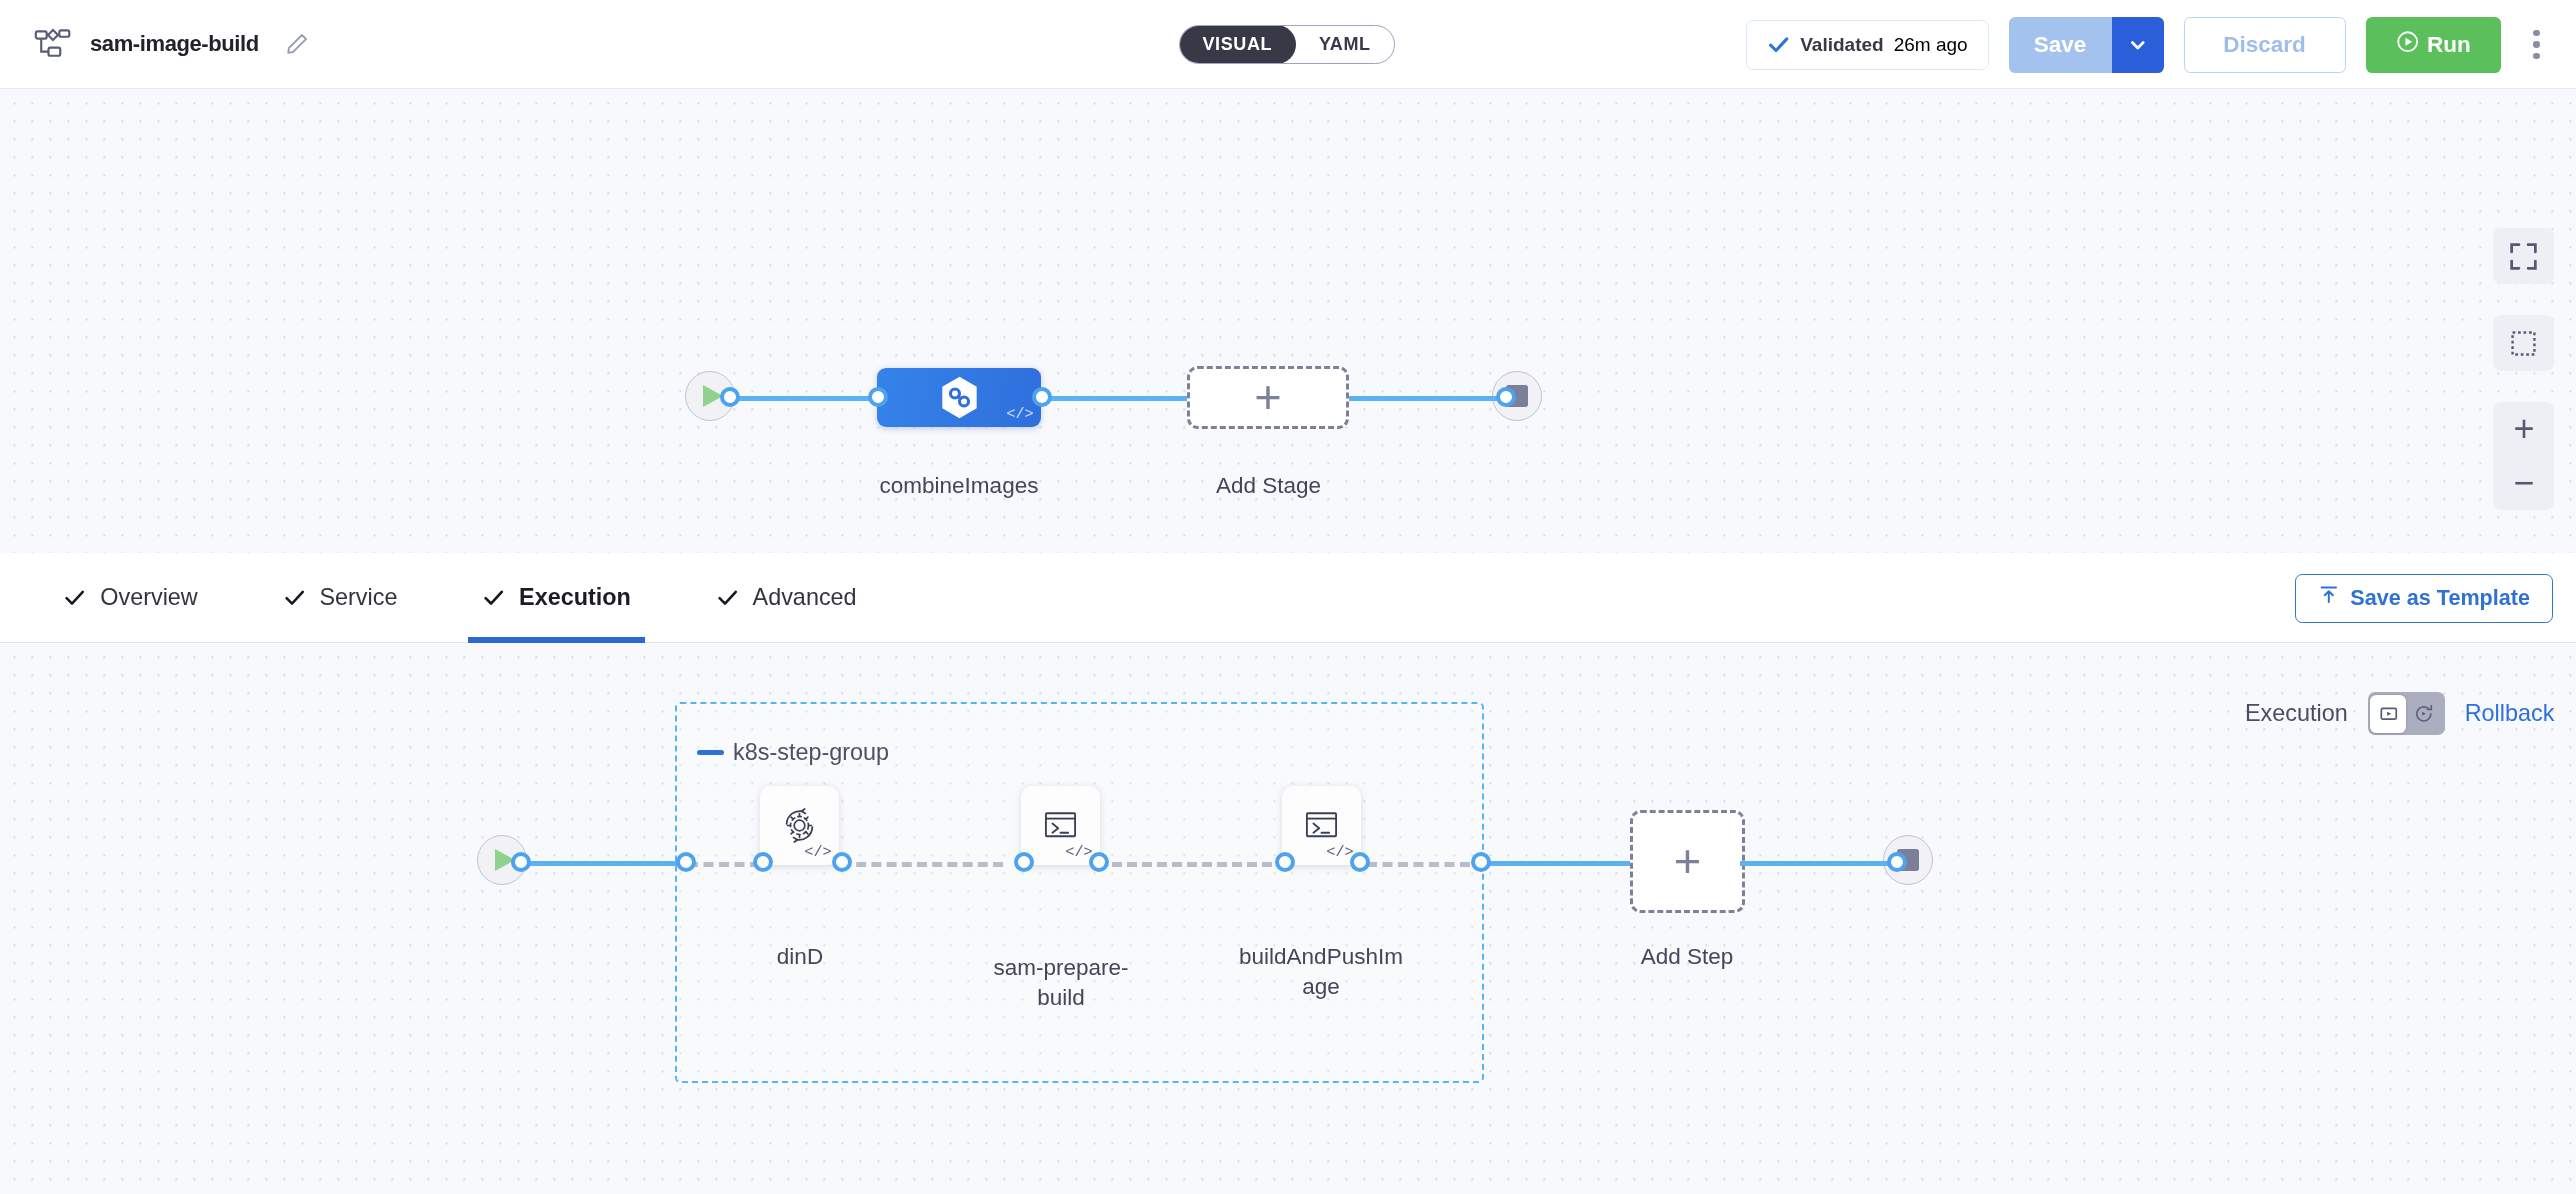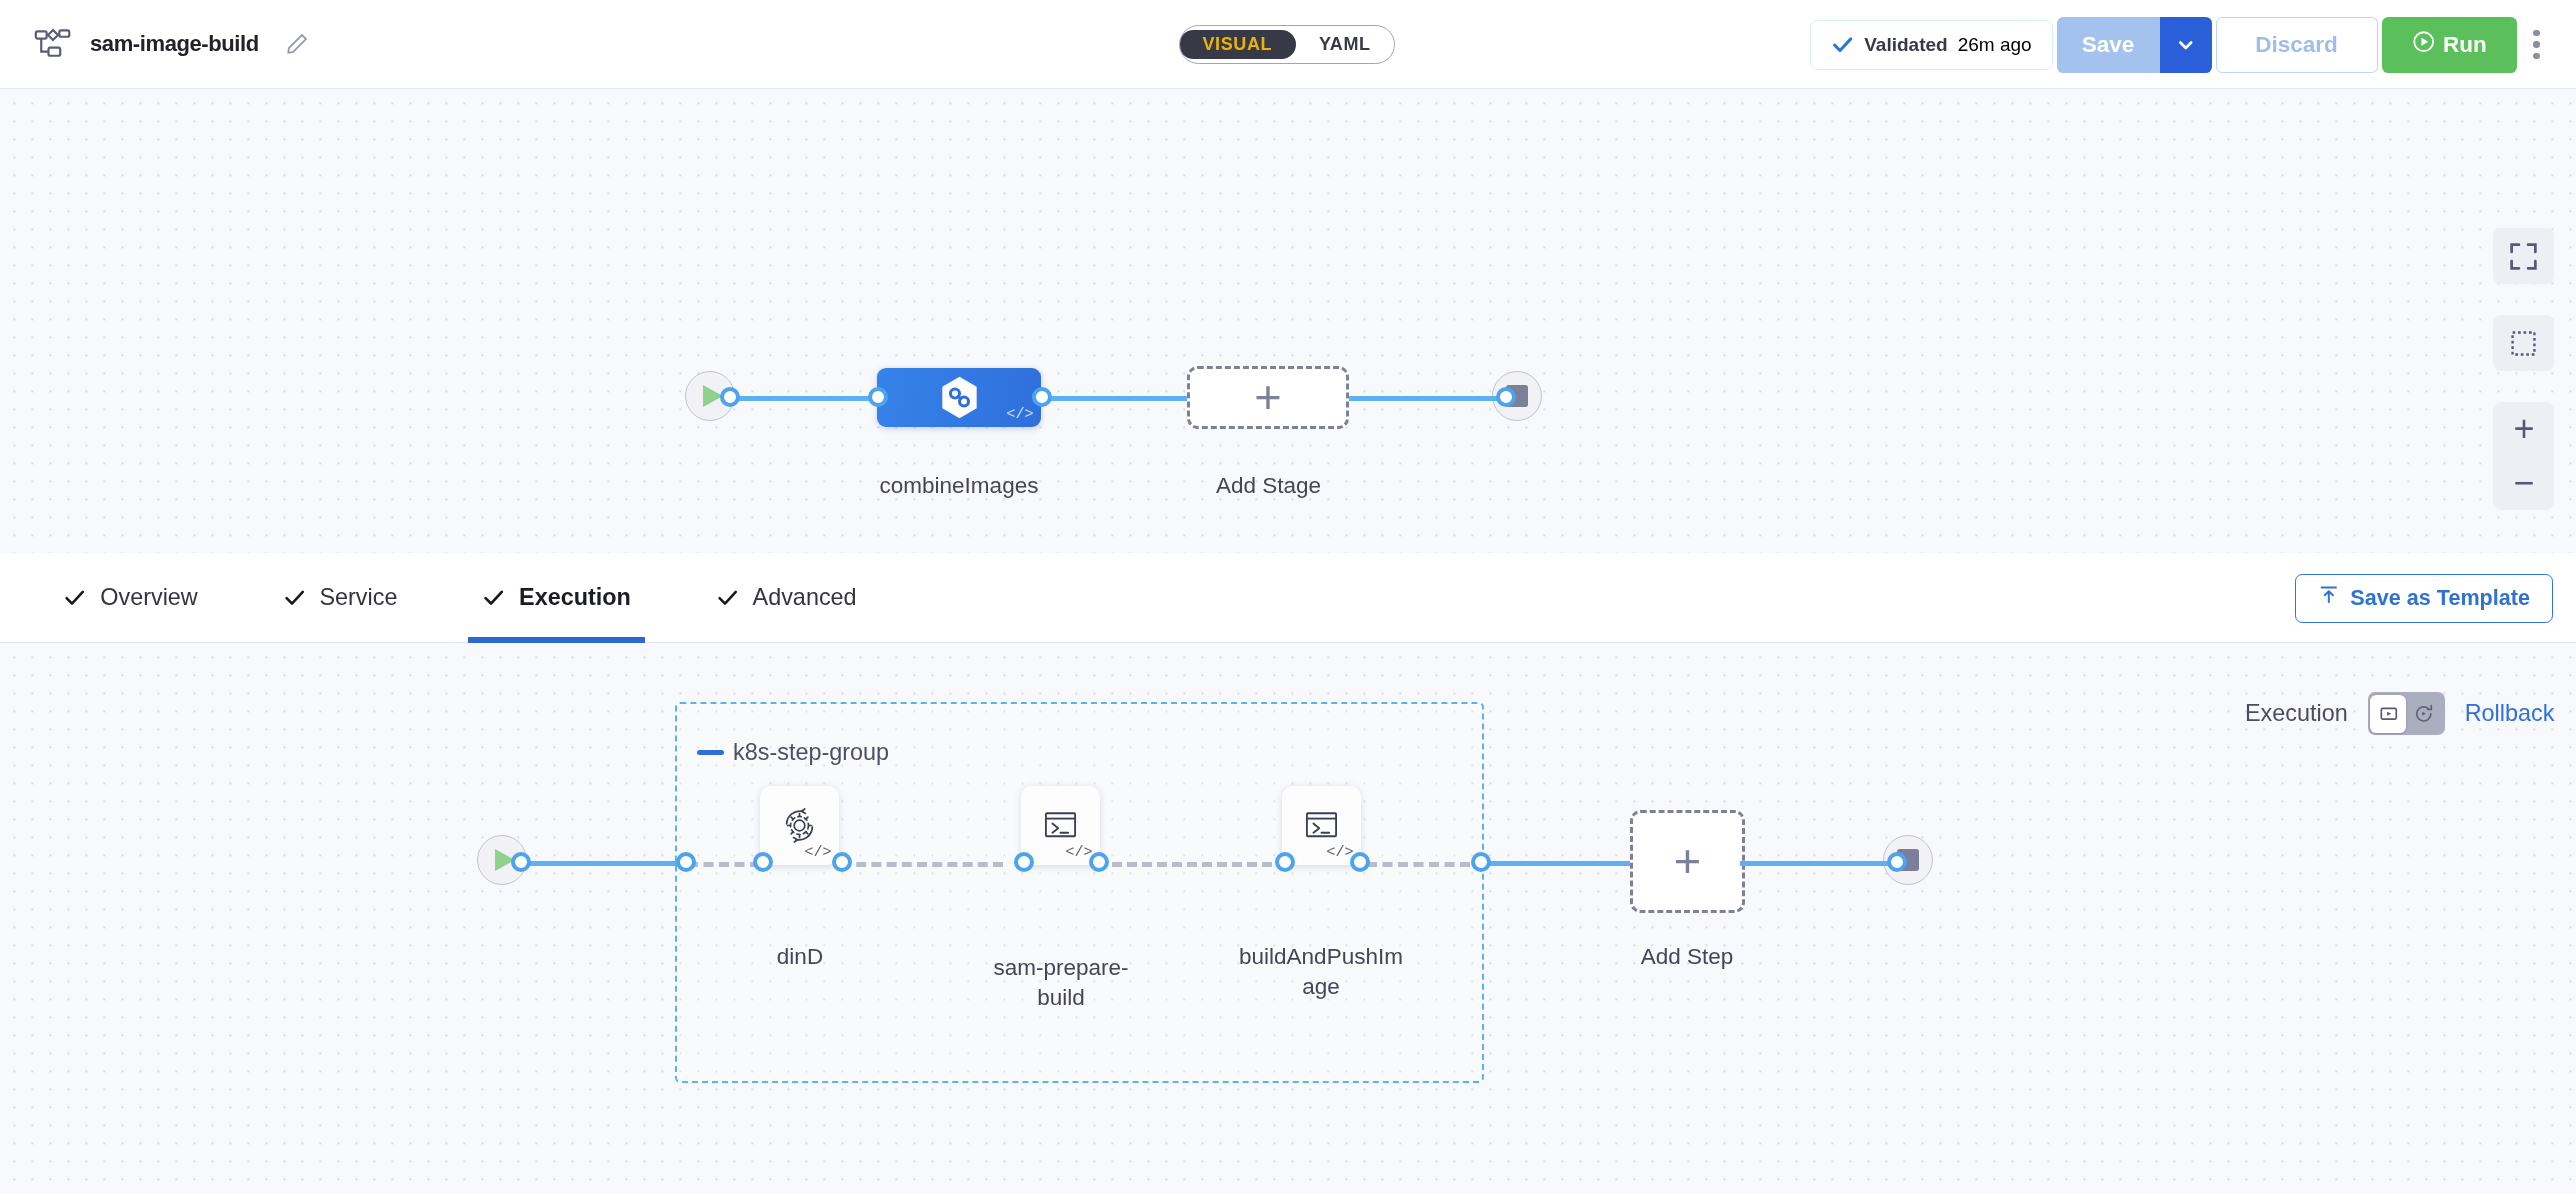--- a/index.html
+++ b/index.html
@@ -30,28 +30,28 @@
   .vy-toggle {
     position: absolute; left: 1179px; top: 25px;
     height: 39px; border: 0.9px solid #9fa4bd; border-radius: 20px;
     background: #fff; display: flex; align-items: center; overflow: hidden;
   }
   .vy-seg {
     height: 39px; display: flex; align-items: center; justify-content: center;
     font-size: 18px; font-weight: bold; letter-spacing: 0.6px;
     cursor: pointer; padding: 0 20px;
   }
-  .vy-seg.active { background: #383946; color: #eab308; border-radius: 20px;
-                   height: 29px; margin: -0.9px 0 -0.9px -0.9px; padding: 0 23.4px; }
+  .vy-seg.active { background: #383946; color: #ffffff; border-radius: 20px;
+                   height: 39px; margin: -0.9px 0 -0.9px -0.9px; padding: 0 23.4px; }
   .vy-seg.inactive { color: #383946; font-weight: bold; padding: 0 23.4px; }
 
   
   .header-right {
     position: absolute; right: 23.4px; top: 0; height: 89px;
-    display: flex; align-items: center; gap: 4px;
+    display: flex; align-items: center; gap: 20px;
   }
   .validated-pill {
     height: 50px; border: 0.9px solid #d9ecfc; border-radius: 7.2px;
     background: #ffffff; display: flex; align-items: center; gap: 10px;
     padding: 0 20px;
   }
   .validated-check { width: 23.4px; height: 23.4px; }
   .validated-txt { font-size: 19px; font-weight: bold; color: #383946; }
   .validated-time { font-size: 19px; color: #000000; }
 

